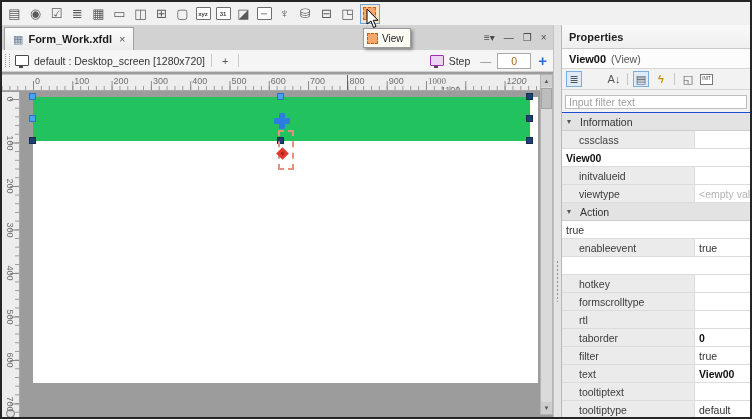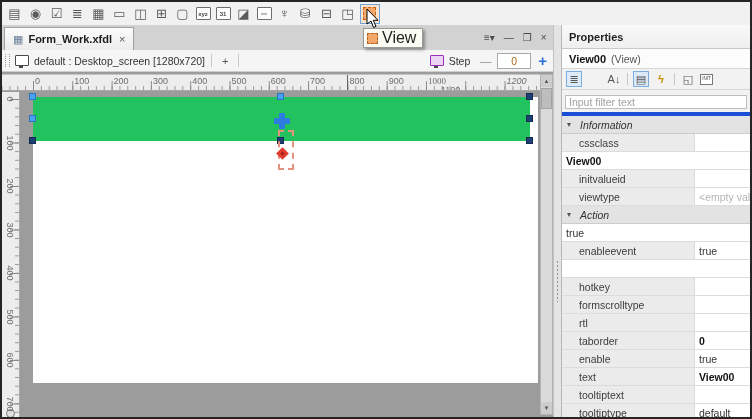--- a/index.html
+++ b/index.html
@@ -87,41 +87,41 @@
   .pp-object .obj-name{font-size:11px;font-weight:bold;color:#111;}
   .pp-object .obj-type{font-size:10.5px;color:#555;margin-left:5px;}
   .pp-toolbar{height:21px;display:flex;align-items:center;gap:4px;padding-left:4px;background:#f2f2f2;
     border-bottom:1px solid #d6d6d6;box-sizing:border-box;}
   .pp-icon{width:16px;height:16px;display:flex;align-items:center;justify-content:center;font-size:11px;
     color:#555;box-sizing:border-box;line-height:1;}
   .pp-icon.selected{border:1px solid #7aaede;background:#ddeaf8;}
   .pp-icon.accent{color:#c79100;font-weight:bold;}
   .pp-icon.boxed{font-size:4.5px;border:1px solid #777;width:13px;height:11px;background:#fff;color:#444;}
   .pp-sep{width:1px;height:12px;background:#c6c6c6;margin:0 1px;}
-  .pp-filter{padding:2px 3px;border-bottom:4px solid #1d4ed8;}
+  .pp-filter{padding:2px 3px;border-bottom:1px solid #1d4ed8;}
   .pp-filter input{width:100%;height:14px;border:1px solid #bdbdbd;font-size:10.5px;font-family:inherit;
     padding:0 0 0 3px;box-sizing:border-box;color:#333;background:#fff;}
   .pp-filter input::placeholder{color:#a0a0a0;}
   #pp-rows{position:relative;}
   .pp-row{height:18px;display:flex;align-items:center;font-size:10.5px;border-bottom:1px solid #dcdcdc;box-sizing:border-box;}
   .pp-row.section{background:#e3e3e3;border-bottom:1px solid #cdcdcd;color:#333;}
   .pp-row.section .sec-arrow{width:13px;padding-left:5px;font-size:8px;color:#555;}
-  .pp-row.section .sec-label{color:#333;font-style:italic;}
+  .pp-row.section .sec-label{color:#333;}
   .cell-name{width:133px;height:100%;background:#ebebeb;display:flex;align-items:center;
     padding-left:17px;box-sizing:border-box;color:#3c3c3c;border-right:1px solid #dcdcdc;
     white-space:nowrap;overflow:hidden;flex-shrink:0;}
   .cell-value{flex:1;height:100%;background:#fff;display:flex;align-items:center;padding-left:4px;
     box-sizing:border-box;color:#333;white-space:nowrap;overflow:hidden;}
   .cell-value.bold{font-weight:bold;color:#111;}
   .cell-value.empty{color:#b5b5b5;}
   
   #tooltip{position:absolute;left:361px;top:26px;height:18px;background:#fcfcf4;border:1px solid #9a9a9a;
     box-shadow:2px 2px 3px rgba(0,0,0,0.35);display:flex;align-items:center;padding:0 6px 0 3px;z-index:40;}
   .tt-icon{width:11px;height:11px;background:#f3a76b;border:1px dashed #b5651d;box-sizing:border-box;margin-right:4px;}
-  #tooltip .tt-label{font-size:16px;color:#222;}
+  #tooltip .tt-label{font-size:10px;color:#222;}
   #mouse-cursor{position:absolute;left:363px;top:7px;z-index:50;}
 </style>
 </head>
 <body>
 
 <div id="window">
 
   <div id="main-toolbar">
       <span class="tb-icon">▤</span>
       <span class="tb-icon">◉</span>
@@ -299,21 +299,21 @@
         </div>
         <div class="pp-row prop">
           <span class="cell-name">rtl</span>
           <span class="cell-value"></span>
         </div>
         <div class="pp-row prop">
           <span class="cell-name">taborder</span>
           <span class="cell-value bold">0</span>
         </div>
         <div class="pp-row prop">
-          <span class="cell-name">enable</span>
+          <span class="cell-name">filter</span>
           <span class="cell-value">true</span>
         </div>
         <div class="pp-row prop">
           <span class="cell-name">text</span>
           <span class="cell-value bold">View00</span>
         </div>
         <div class="pp-row prop">
           <span class="cell-name">tooltiptext</span>
           <span class="cell-value"></span>
         </div>

